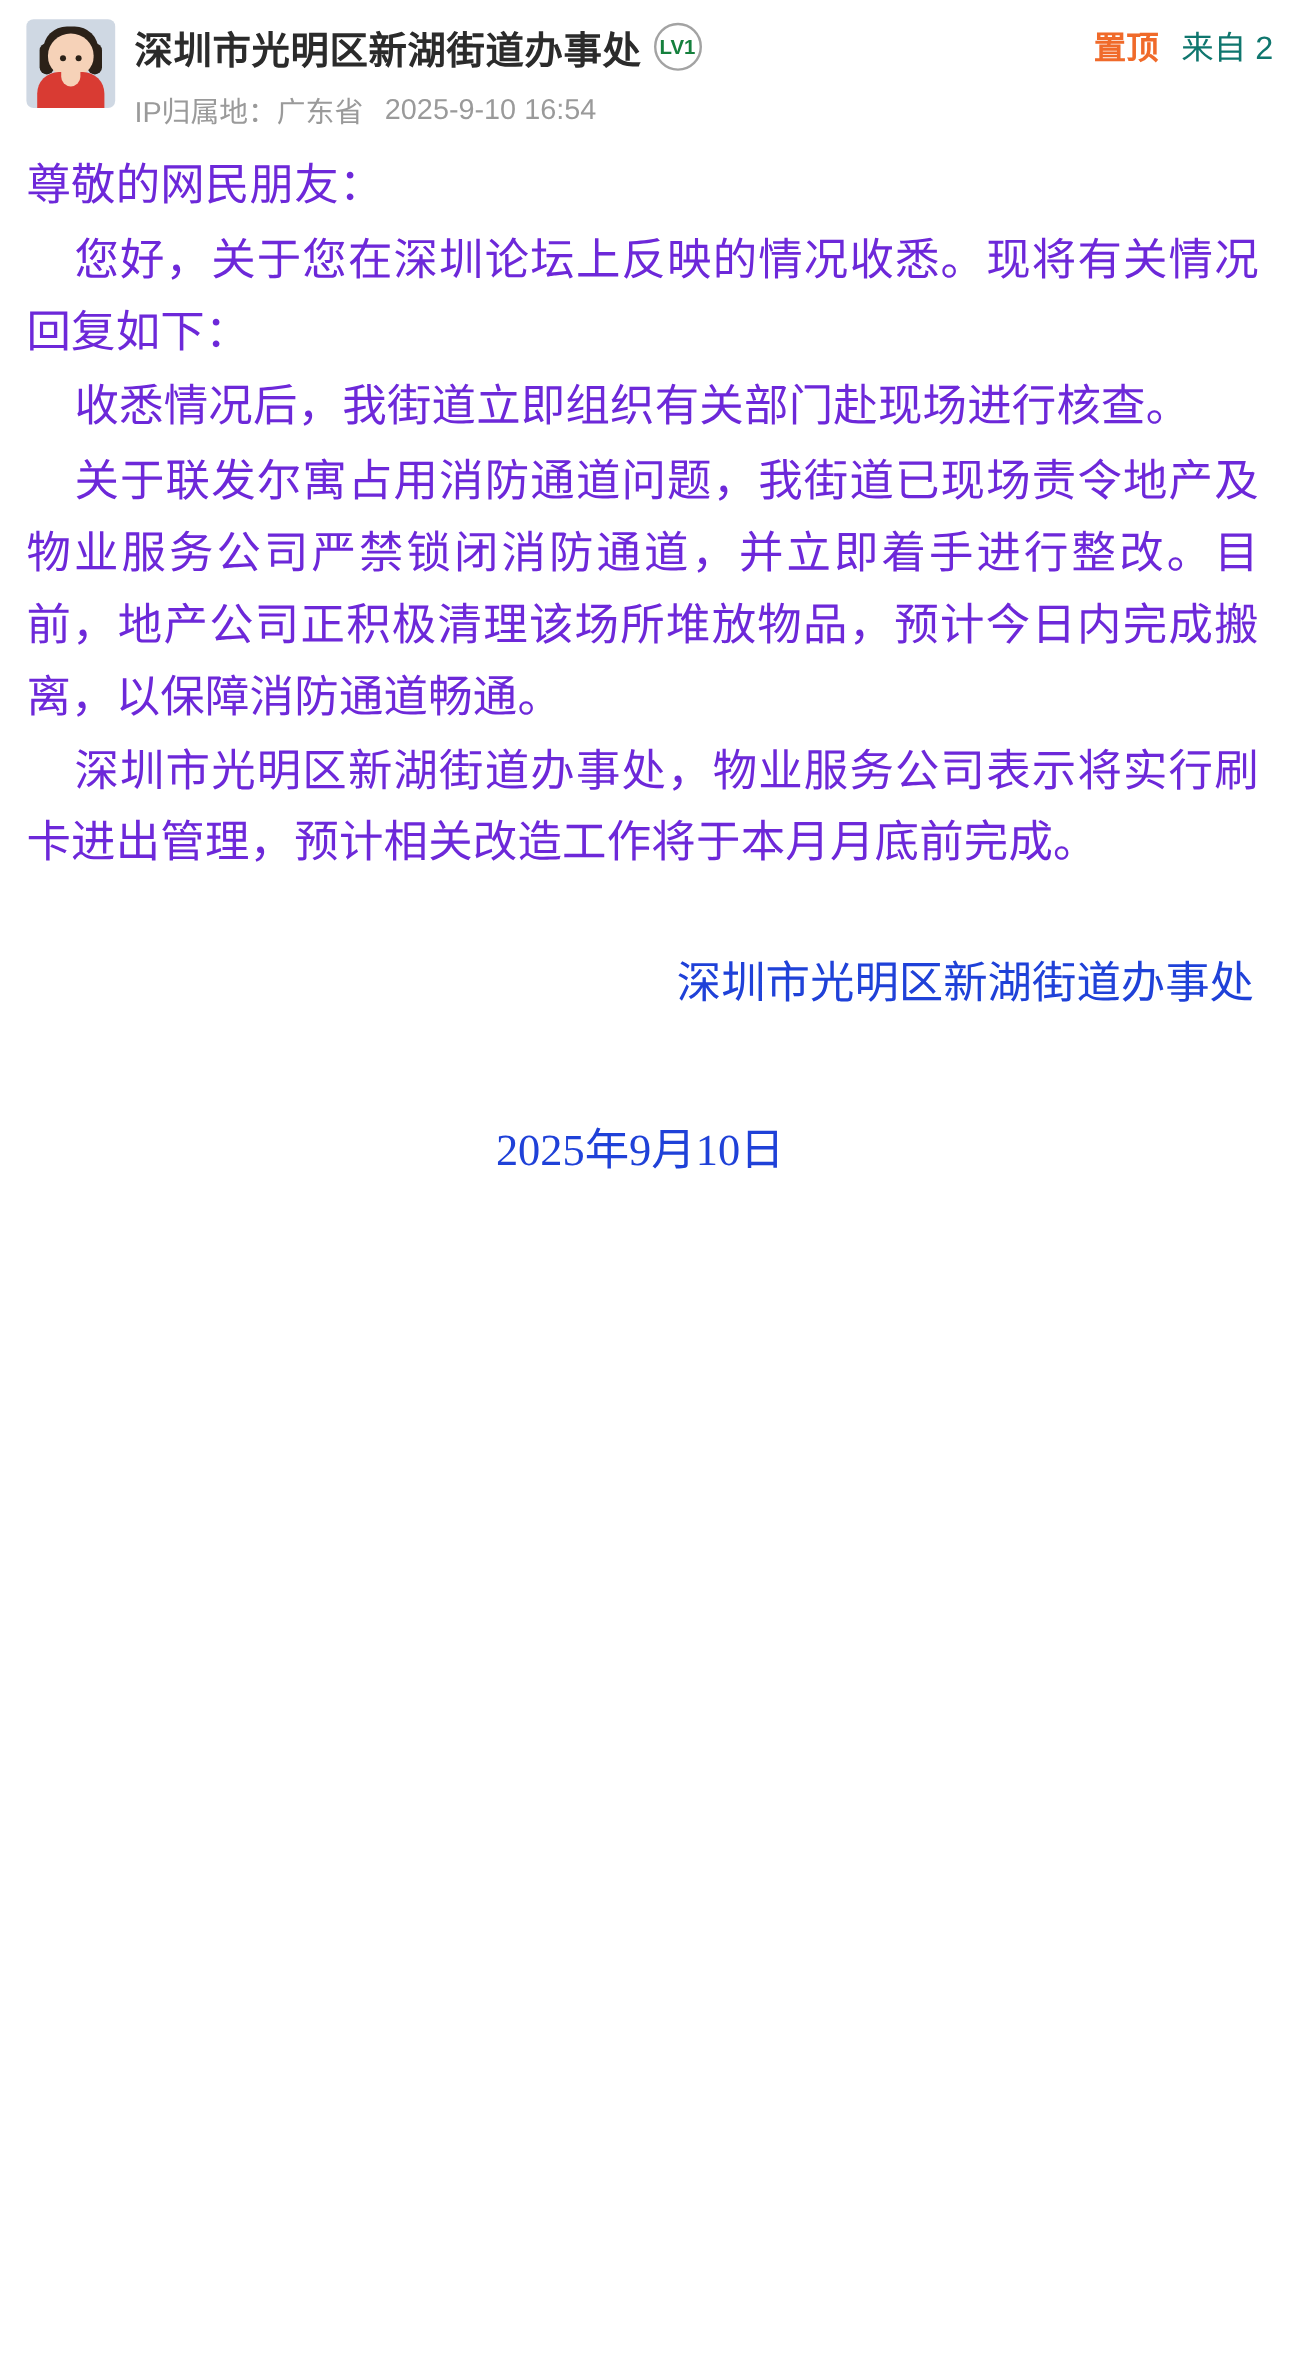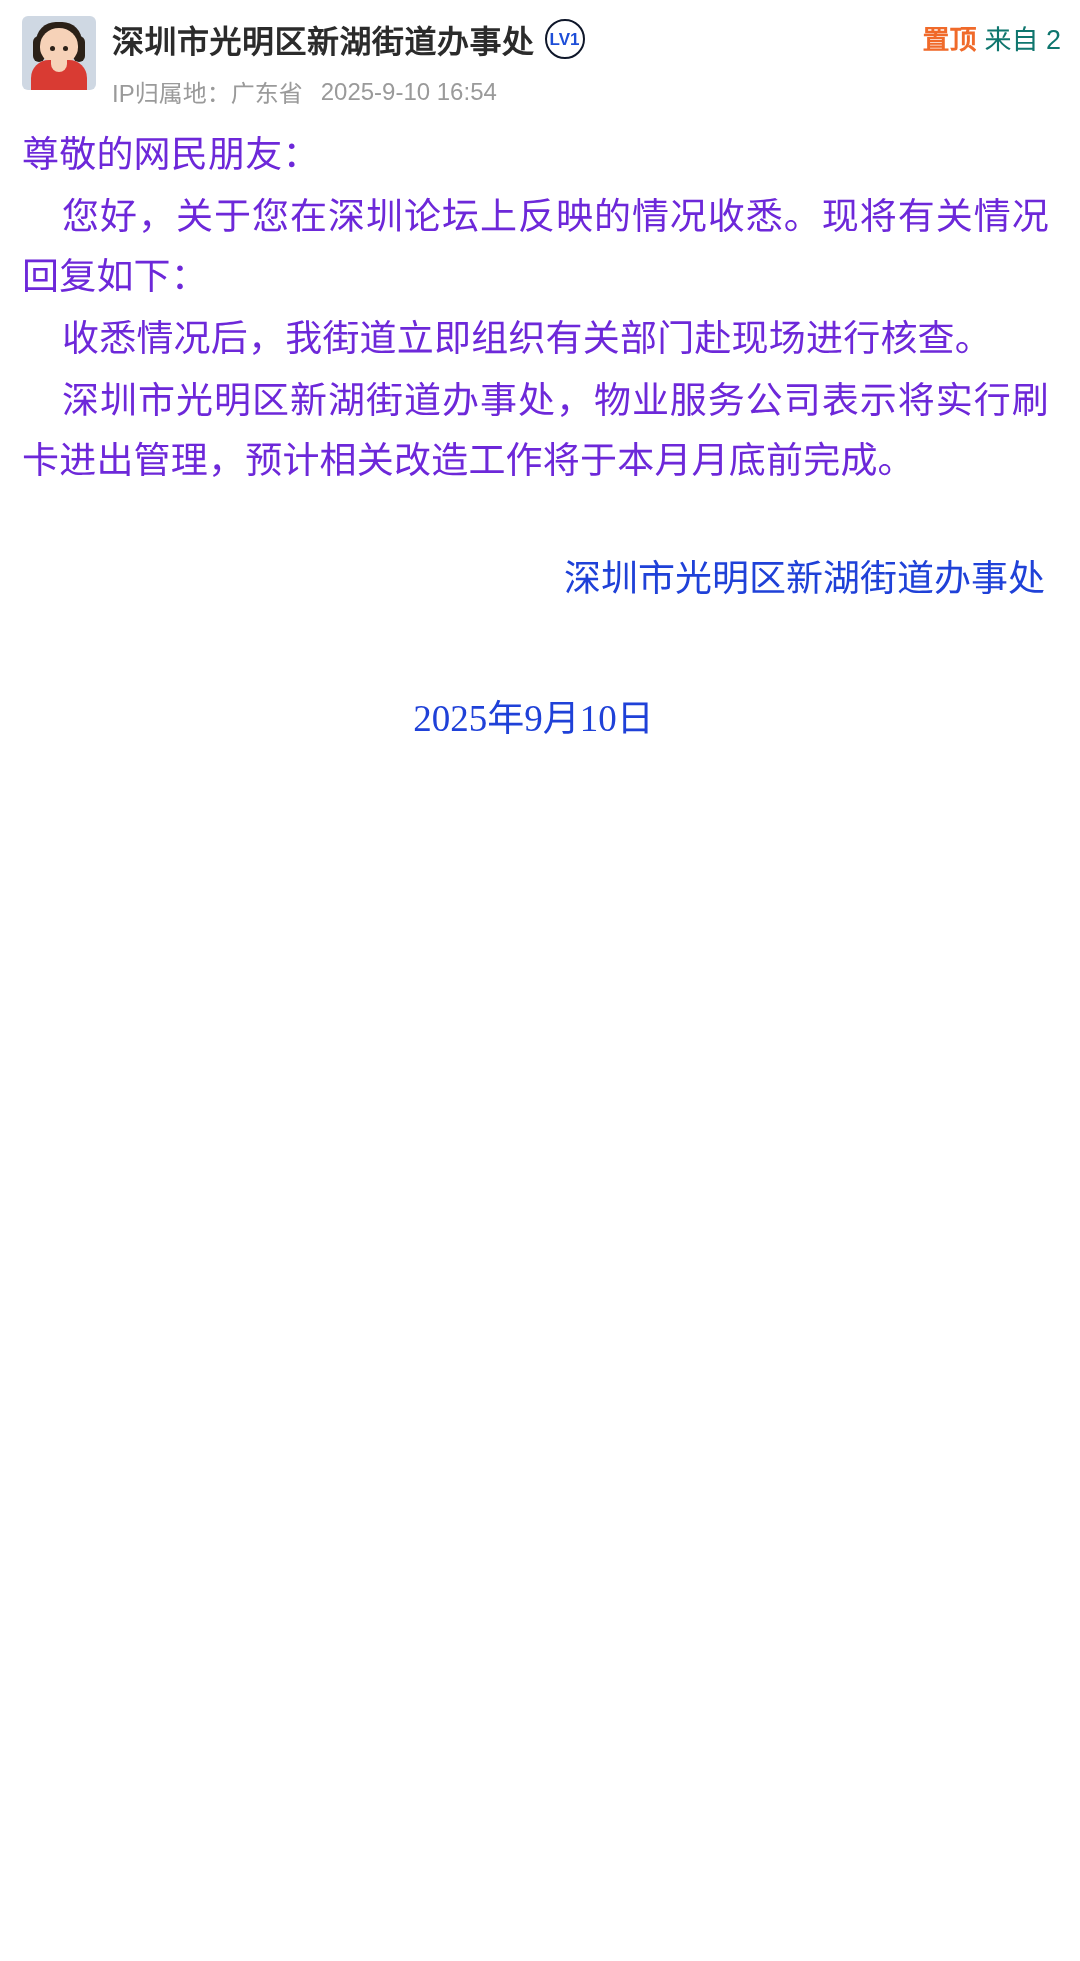--- a/index.html
+++ b/index.html
@@ -120,22 +120,22 @@
     white-space: nowrap;
   }
   .author-name {
     font-size: 32px;
     font-weight: bold;
     color: #2b2b2b;
     letter-spacing: 0.5px;
   }
   .level-badge {
     display: inline-block;
-    border: 2px solid #0f172a;
-    color: #1d4ed8;
+    border: 2px solid #a3a3a3;
+    color: #15803d;
     border-radius: 50%;
     width: 40px;
     height: 40px;
     line-height: 38px;
     text-align: center;
     font-size: 17px;
     font-weight: bold;
     box-sizing: border-box;
   }
   .meta-row {
@@ -148,21 +148,21 @@
     white-space: nowrap;
   }
   .meta-ip { color: #9a9a9a; }
   .meta-time { color: #9a9a9a; }
   .header-right {
     position: absolute;
     right: 10px;
     top: 18px;
     display: flex;
     align-items: center;
-    gap: 8px;
+    gap: 19px;
     white-space: nowrap;
   }
   .pin-tag {
     color: #f06a2a;
     font-size: 27px;
     font-weight: bold;
   }
   .source-tag {
     color: #0f766e;
     font-size: 27px;
@@ -231,19 +231,20 @@
       <span class="pin-tag">置顶</span>
       <span class="source-tag">来自 2</span>
     </div>
 
   </div>
 
   <div class="post-body">
     <p class="para">尊敬的网民朋友：</p>
     <p class="para indent">您好，关于您在深圳论坛上反映的情况收悉。现将有关情况回复如下：</p>
     <p class="para indent">收悉情况后，我街道立即组织有关部门赴现场进行核查。</p>
+    <p class="para indent">关于联发尔寓占用消防通道问题，我街道已现场责令地产及物业服务公司严禁锁闭消防通道，并立即着手进行整改。目前，地产公司正积极清理该场所堆放物品，预计今日内完成搬离，以保障消防通道畅通。</p>
     <p class="para indent">深圳市光明区新湖街道办事处，物业服务公司表示将实行刷卡进出管理，预计相关改造工作将于本月月底前完成。</p>
 
     <div class="sign">深圳市光明区新湖街道办事处</div>
     <div class="date">2025年9月10日</div>
   </div>
 
 </div>
 
 </body></html>

